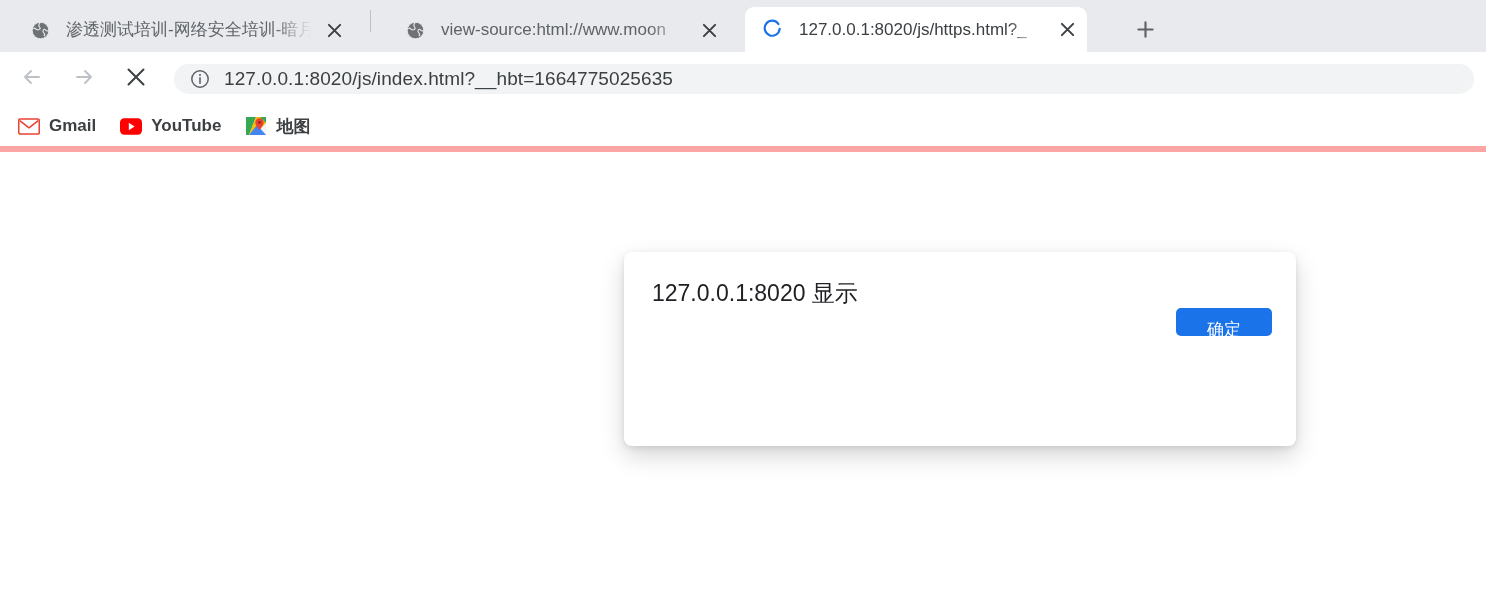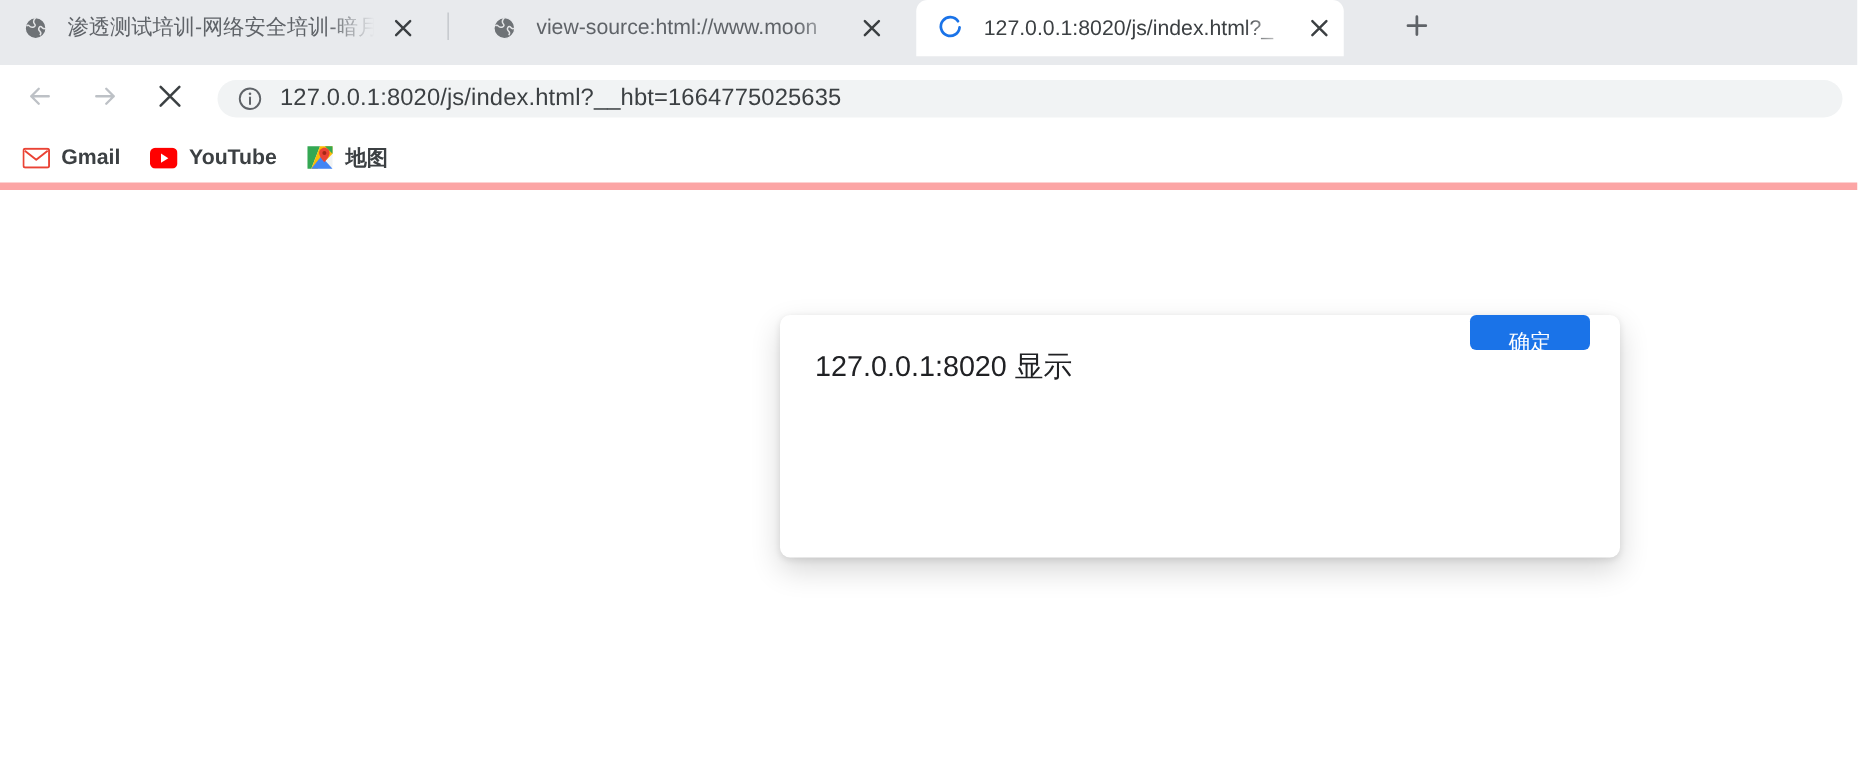--- a/index.html
+++ b/index.html
@@ -22,22 +22,22 @@
     inset: 0;
     display: flex;
     flex-direction: column;
   }
 
   
   .tabstrip {
     height: 52px;
     background: #e8eaed;
     display: flex;
-    align-items: flex-start;
-    padding-left: 0;
+    align-items: flex-end;
+    padding-left: 12px;
     position: relative;
     flex: 0 0 auto;
     gap: 16px;
   }
   .tab {
     height: 44px;
     display: flex;
     align-items: center;
     box-sizing: border-box;
     position: relative;
@@ -194,22 +194,21 @@
     left: 624px;
     top: 100px;
     width: 672px;
     height: 194px;
     background: #ffffff;
     border-radius: 8px;
     box-shadow: 0 2px 6px rgba(0,0,0,.10), 0 10px 24px rgba(0,0,0,.16);
     box-sizing: border-box;
     z-index: 50;
     display: flex;
-    flex-direction: row;
-    justify-content: space-between;
+    flex-direction: column;
   }
   .dialog-title {
     font-size: 23px;
     color: #202124;
     padding: 26px 28px 0 28px;
     line-height: 30px;
     font-weight: 400;
   }
   .dialog-message {
     font-size: 15px;
@@ -289,21 +288,21 @@
         </svg>
       </span>
     </div>
 
     <div class="tab active">
       <span class="tab-favicon">
         <svg width="21" height="21" viewBox="0 0 24 24">
           <path d="M18.5 5.4A9 9 0 1 0 20 11.2" stroke="#1a73e8" stroke-width="2.6" fill="none" stroke-linecap="round"></path>
         </svg>
       </span>
-      <span class="tab-title">127.0.0.1:8020/js/index.html?_</span>
+      <span class="tab-title">127.0.0.1:8020/js/https.html?_</span>
       <span class="tab-close">
         <svg width="15" height="15" viewBox="0 0 16 16">
           <path d="M2 2 L14 14 M14 2 L2 14" stroke="#3c4043" stroke-width="2.1" stroke-linecap="round"></path>
         </svg>
       </span>
     </div>
 
     <div class="newtab">
       <svg width="19" height="19" viewBox="0 0 20 20">
         <path d="M10 2.5 L10 17.5 M2.5 10 L17.5 10" stroke="#5f6368" stroke-width="2.3" stroke-linecap="round"></path>

